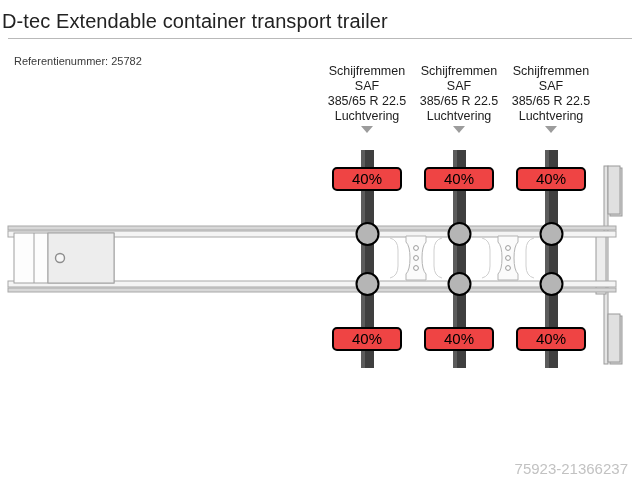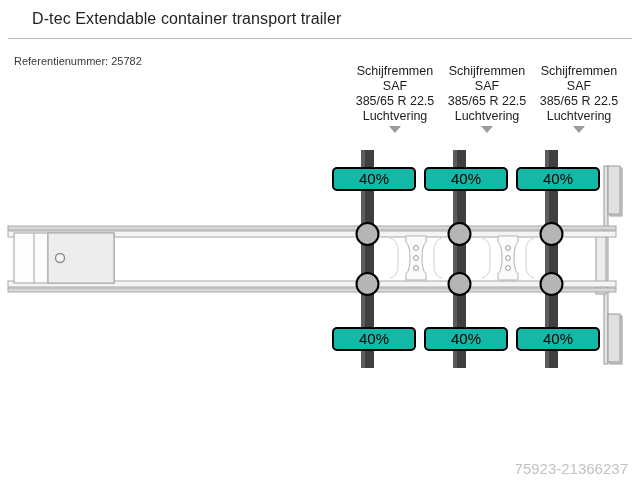--- a/index.html
+++ b/index.html
@@ -12,23 +12,23 @@
     height: 480px;
     position: relative;
     overflow: hidden;
     font-family: "Liberation Sans", sans-serif;
     color: #1a1a1a;
   }
 
   
   #page-title {
     position: absolute;
-    left: 32px;
+    left: 2px;
     top: 10px;
-    font-size: 16px;
+    font-size: 20px;
     font-weight: normal;
     color: #222222;
     white-space: nowrap;
     letter-spacing: 0.1px;
   }
   #title-rule {
     position: absolute;
     left: 8px;
     top: 38px;
     width: 624px;
@@ -46,45 +46,44 @@
 
   
   .axle-spec {
     position: absolute;
     top: 64px;
     width: 94px;
     text-align: center;
     font-size: 12.5px;
     line-height: 15px;
     color: #1c1c1c;
-    margin-left: 28px;
   }
   .axle-spec .spec-line {
     display: block;
     white-space: nowrap;
   }
   .spec-marker {
     display: block;
     margin: 2px auto 0 auto;
     width: 0;
     height: 0;
     border-left: 6px solid transparent;
     border-right: 6px solid transparent;
     border-top: 7px solid #9c9c9c;
   }
 
   
   .pct-badge {
     position: absolute;
-    width: 84px;
+    width: 70px;
     height: 24px;
     box-sizing: border-box;
     border: 2px solid #000000;
     border-radius: 5px;
-    background: #14b8a6;
+    background: #ef4444;
     font-size: 15px;
     line-height: 20px;
     text-align: center;
     color: #000000;
     z-index: 7;
   }
 
   
   #trailer {
     position: absolute;

